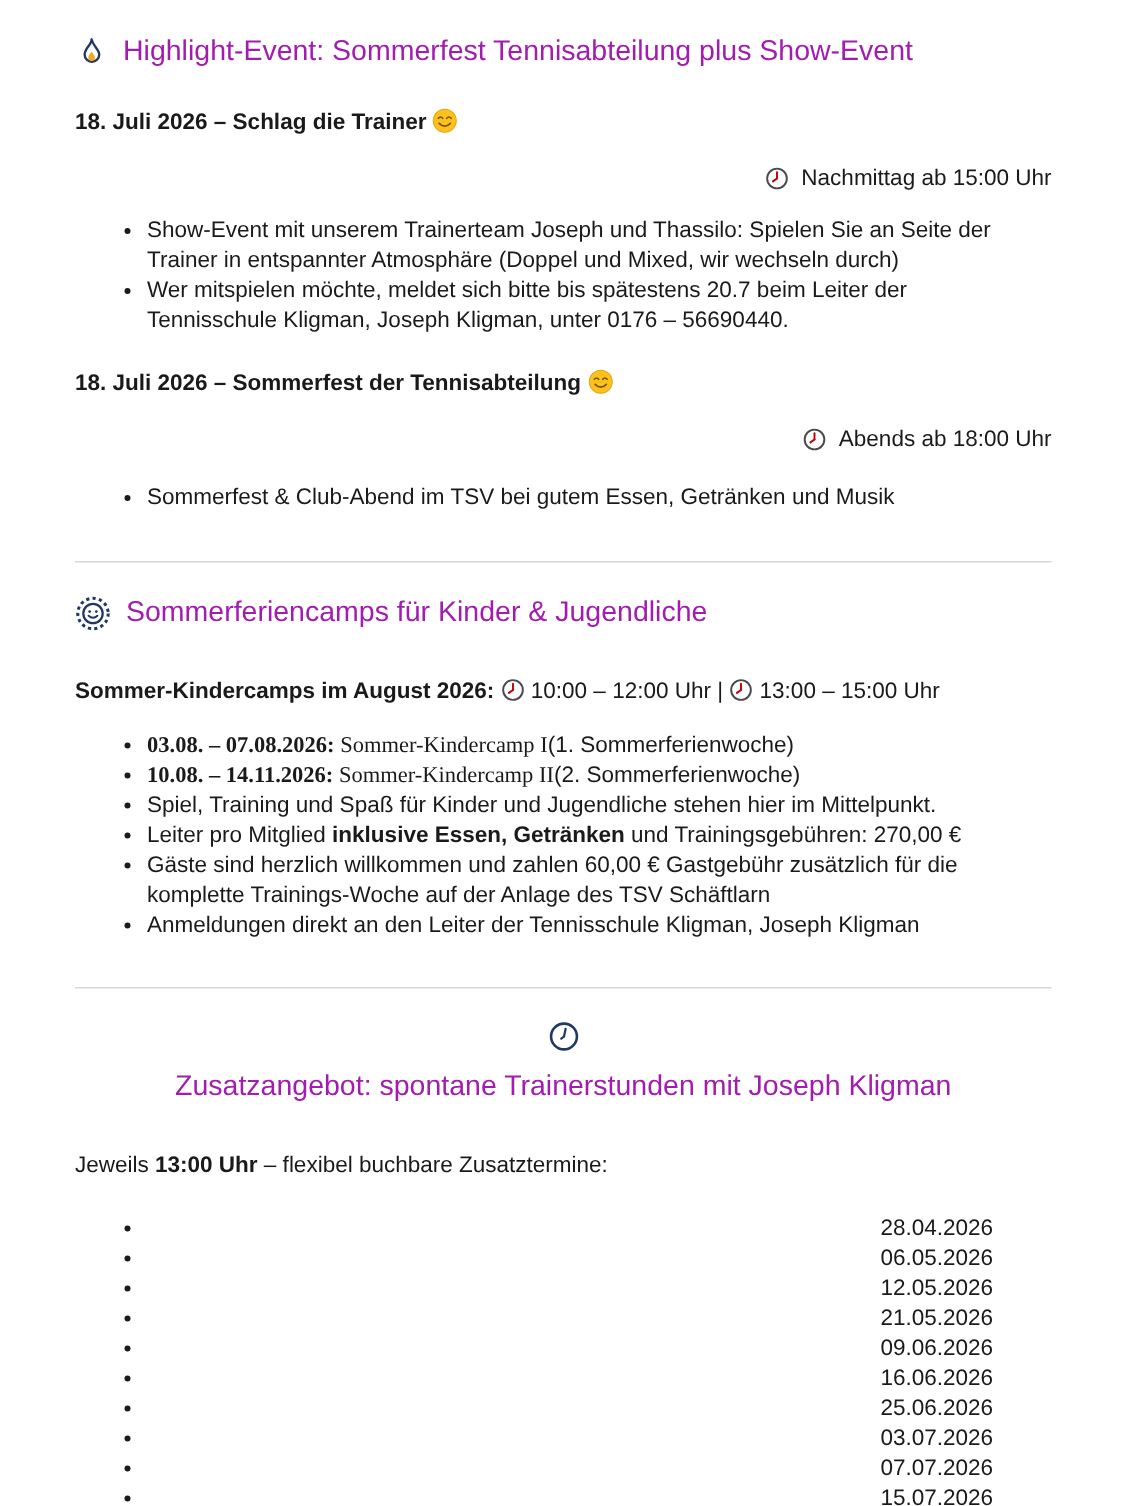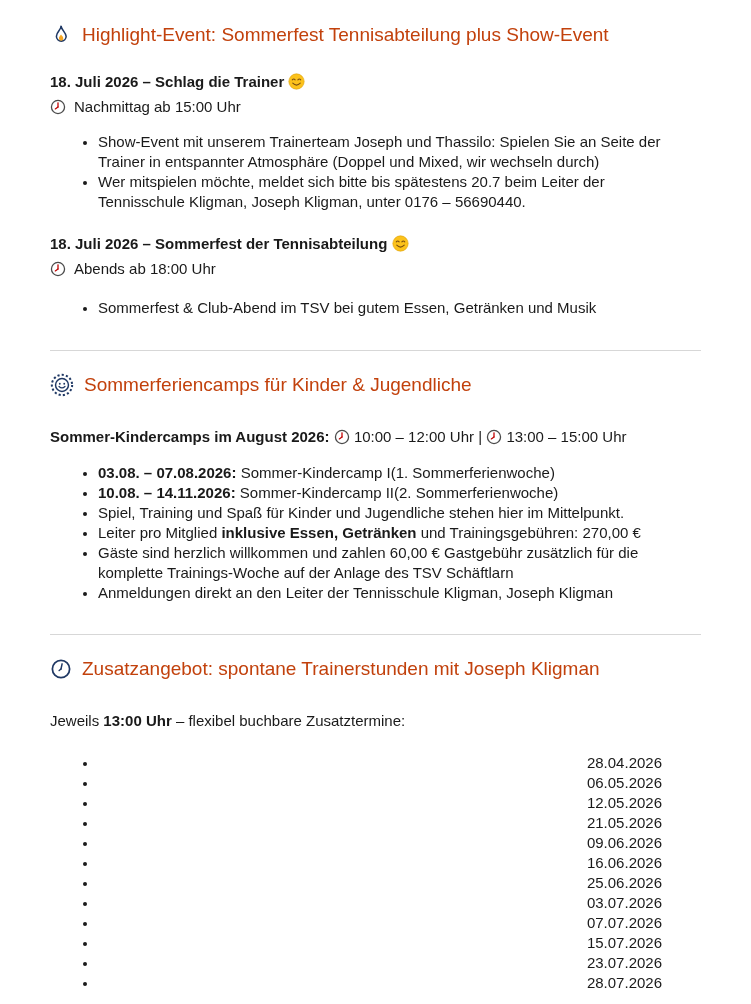--- a/index.html
+++ b/index.html
@@ -3,43 +3,43 @@
 <meta charset="utf-8">
 <style>
   html,body{margin:0;padding:0;background:#ffffff;}
   .page{
     width:751px;height:1004px;box-sizing:border-box;
     padding:16px 50px 0 50px;overflow:hidden;background:#ffffff;
     font-family:"Liberation Sans",sans-serif;
     font-size:15px;line-height:20px;color:#1a1a1a;
   }
   .doc-h{
-    font-size:19px;line-height:26px;font-weight:400;color:#c2410c;
+    font-size:19px;line-height:26px;font-weight:400;color:#a21caf;
     margin:0;display:flex;align-items:center;gap:10px;
   }
   .h-icon{display:inline-flex;flex:0 0 auto;}
   #s1 .doc-h{margin-top:6px;}
   #s2 .doc-h{margin-top:21px;}
-  #s3 .doc-h{margin-top:21px;}
+  #s3 .doc-h{margin-top:21px;flex-direction:column;}
   .event-title{margin:24px 0 0;font-weight:700;}
   .event-title.second{margin-top:22px;}
-  .time-row{margin:5px 0 0;display:flex;align-items:center;gap:8px;}
+  .time-row{margin:17px 0 0;display:flex;align-items:center;gap:8px;justify-content:flex-end;}
   .inline-ico{vertical-align:-3px;}
   ul{margin:0;padding:0 0 0 48px;width:612px;box-sizing:border-box;list-style:disc outside;}
   li{margin:0;padding:0;}
   li::marker{color:#1a1a1a;font-size:13px;}
   .ul-ev1{margin-top:15px;}
   .ul-ev2{margin-top:19px;}
   .ul-camps{margin-top:16px;}
   .ul-dates{margin-top:22px;text-align:right;}
   .divider{border:none;border-top:1px solid #d7d7d7;margin:32px 0 0;}
   .divider.second{margin-top:31px;}
   .camps-intro{margin:29px 0 0;}
   .intro3{margin:29px 0 0;}
-  .camp-lead{display:inline-block;min-width:245px;}
+  .camp-lead{display:inline-block;min-width:245px;font-family:Liberation Serif, serif;}
   b,strong{font-weight:700;}
 </style>
 </head>
 <body>
 
 <div class="page">
 
   <div id="s1">
     <h1 class="doc-h">
       <span class="h-icon">

